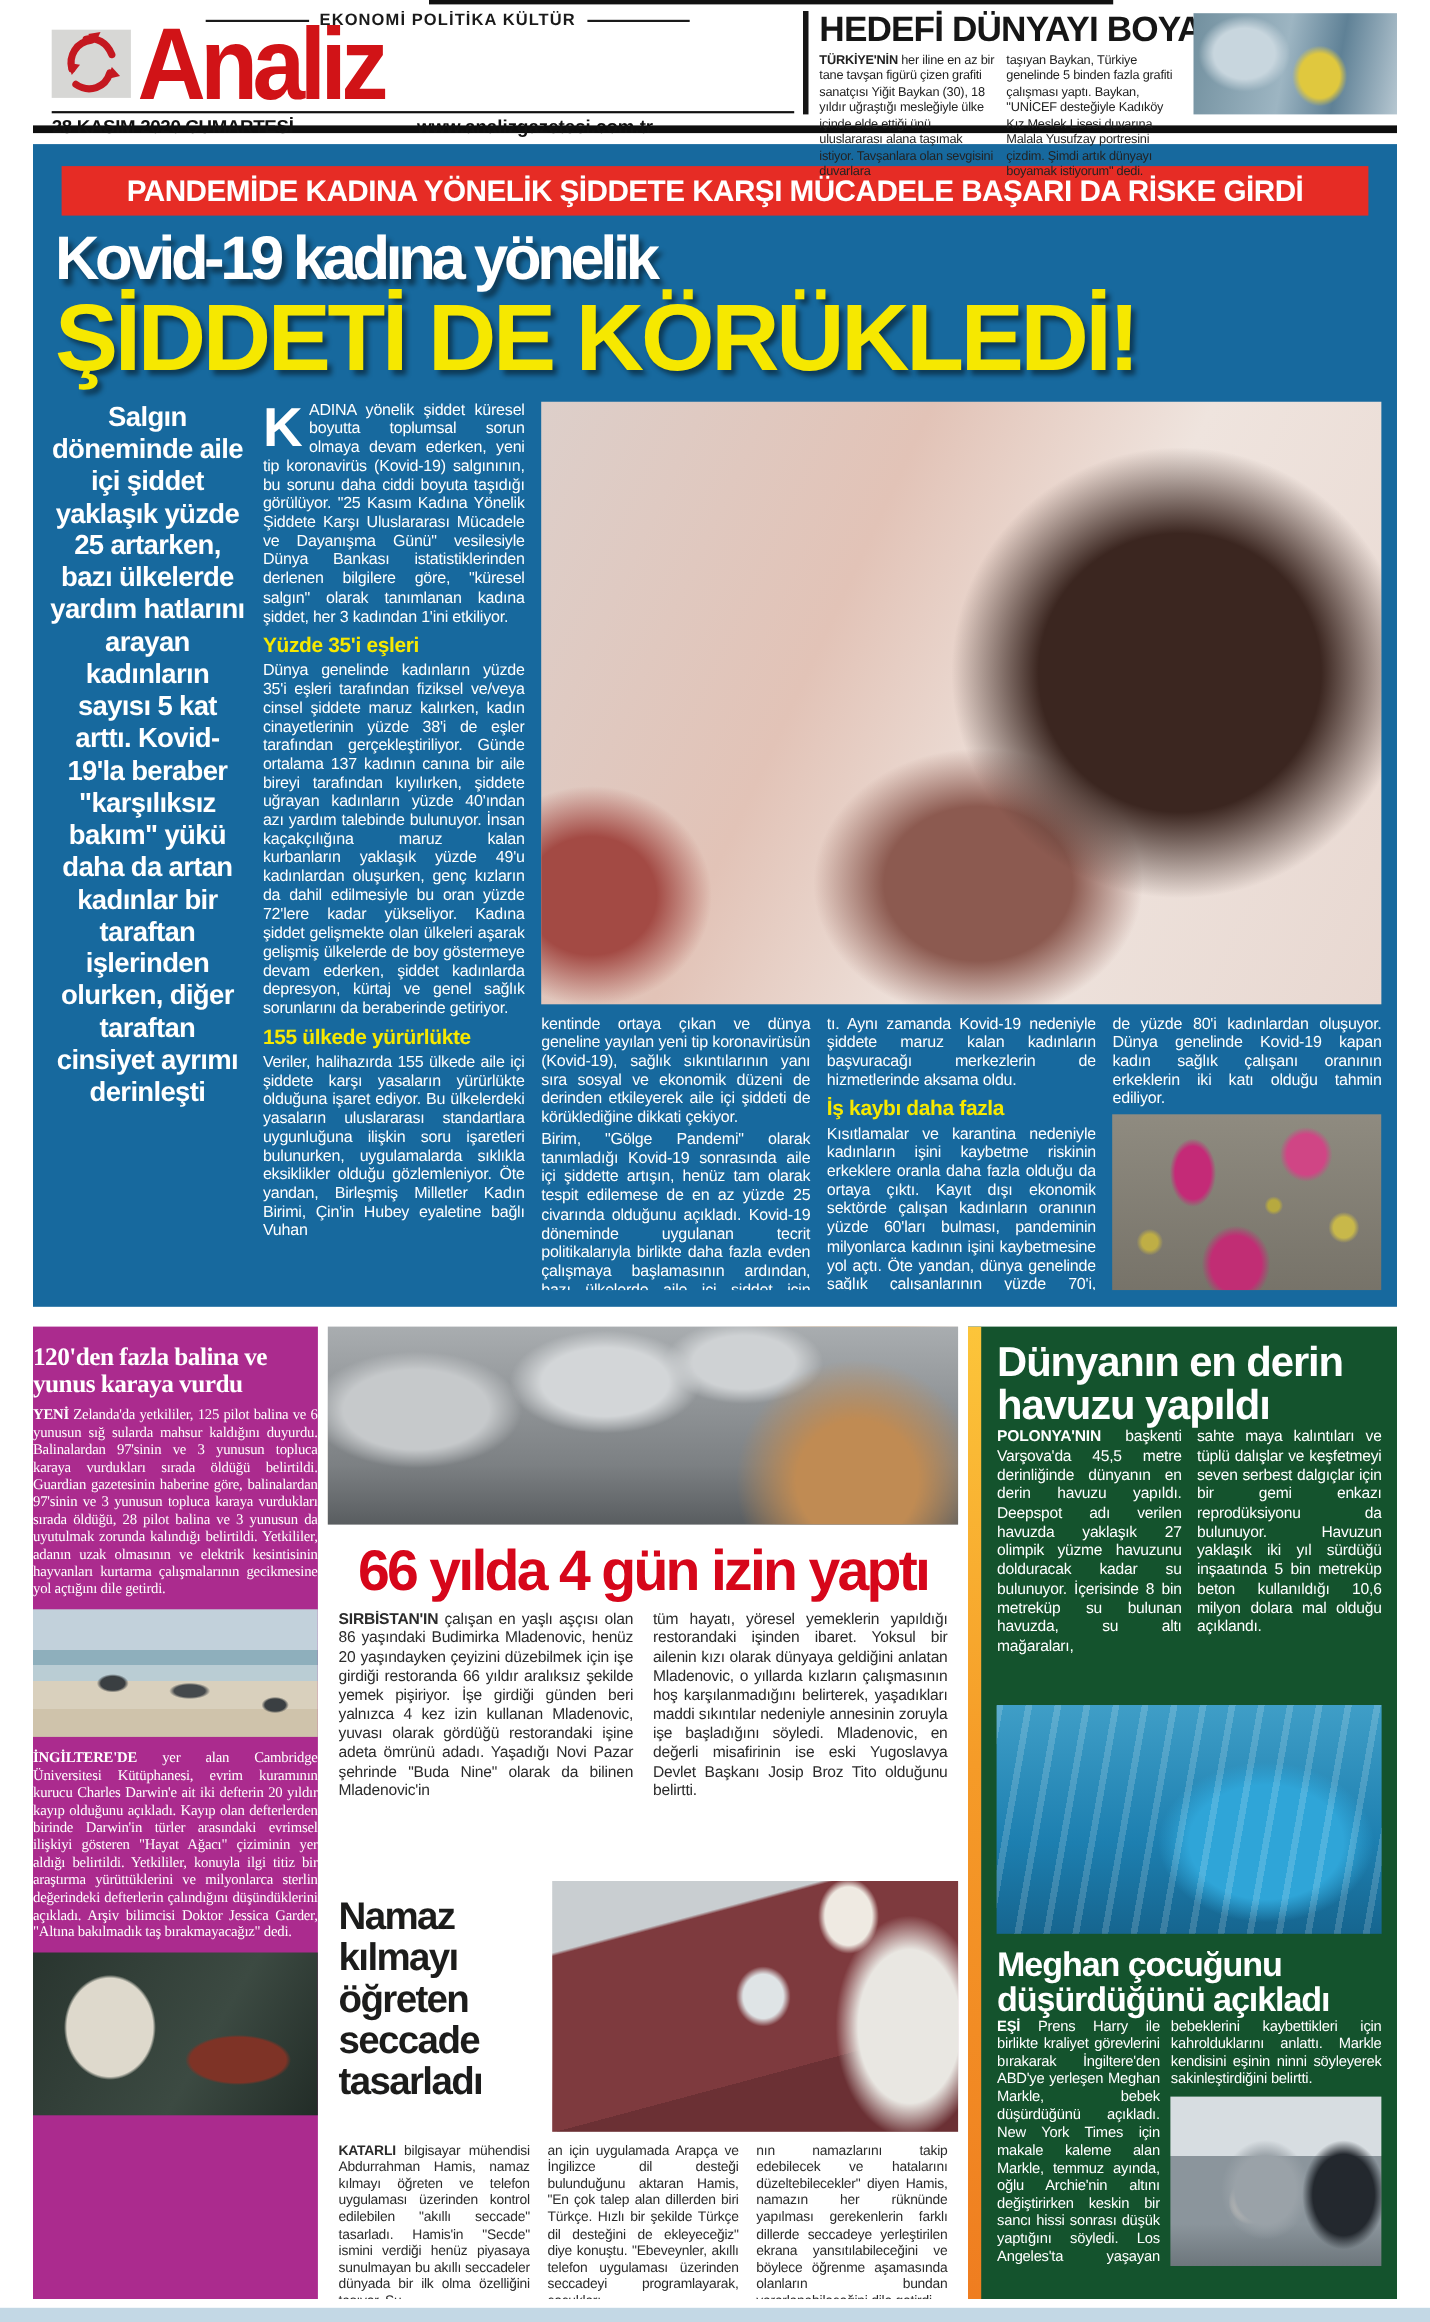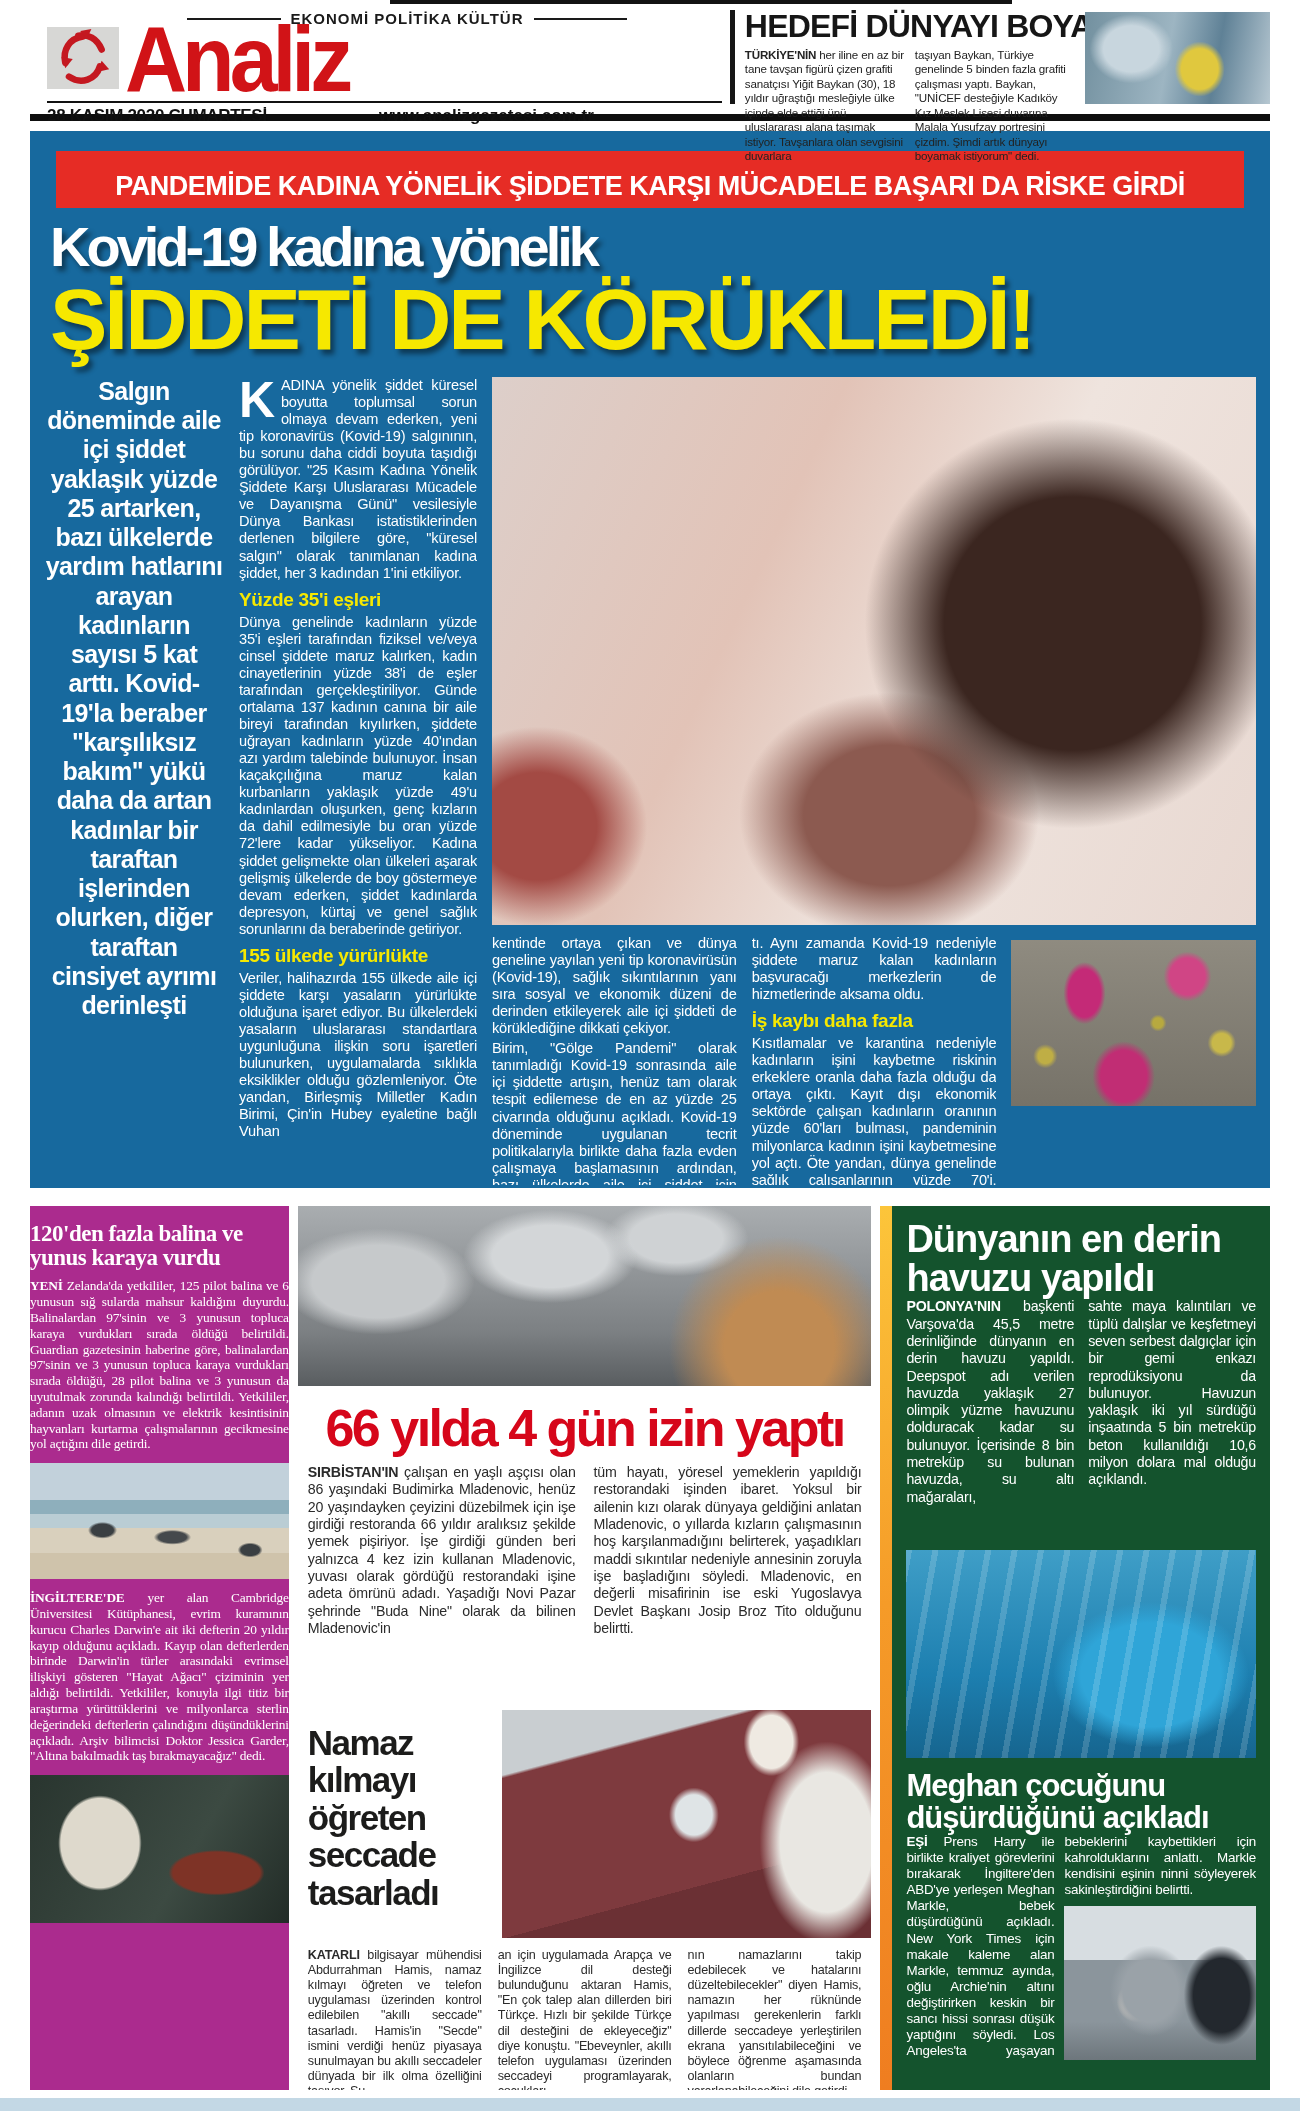--- a/index.html
+++ b/index.html
@@ -29,21 +29,21 @@
   .graffiti-photo{width:192px;height:92px;margin:4px 0 0 10px;
     background:
       radial-gradient(ellipse 18% 40% at 62% 62%,#e0c83e 0 55%,rgba(224,200,62,0) 75%),
       radial-gradient(ellipse 30% 50% at 25% 40%,#c8d6de 0 50%,rgba(200,214,222,0) 75%),
       linear-gradient(100deg,#72909f,#9db5c2 45%,#5f8196 70%,#b6c7d1);}
 
   .black-bar{height:7px;background:#0e0e0e;margin:4px 30px 10px;}
 
   
   .main-box{margin:0 30px;background:#17699e;padding:14px 14px 0;height:1043px;overflow:hidden;}
-  .kicker{background:#e62c25;margin:6px 12px 12px;padding:20px 10px 6px;text-align:center;}
+  .kicker{background:#e62c25;margin:6px 12px 12px;padding:8px 10px 6px;text-align:center;}
   .kicker span{color:#fff;font-weight:800;font-size:27px;letter-spacing:-0.5px;}
   .hl1{margin:4px 0 0 6px;color:#fff;font-size:56px;font-weight:900;letter-spacing:-4px;line-height:.95;
        text-shadow:4px 5px 5px rgba(0,0,0,.45);white-space:nowrap;}
   .hl2{margin:6px 0 0 6px;color:#f6e800;font-size:86px;font-weight:900;letter-spacing:-3px;line-height:.95;
        text-shadow:4px 5px 5px rgba(0,0,0,.45);white-space:nowrap;}
   .ms-body{display:flex;gap:15px;margin-top:16px;color:#fff;height:808px;overflow:hidden;}
   .intro{width:180px;font-size:25px;font-weight:bold;line-height:1.17;text-align:center;letter-spacing:-0.6px;}
   .ms-col1{width:238px;font-size:14.6px;overflow:hidden;}
   .ms-body p{margin:0 0 3px;line-height:1.17;text-align:justify;letter-spacing:-0.2px;}
   .sub{color:#f6e800;font-size:19px;font-weight:bold;margin:7px 0 3px;letter-spacing:-0.3px;}
@@ -209,20 +209,21 @@
           <div class="ms-col">
             <p>kentinde ortaya çıkan ve dünya geneline yayılan yeni tip koronavirüsün (Kovid-19), sağlık sıkıntılarının yanı sıra sosyal ve ekonomik düzeni de derinden etkileyerek aile içi şiddeti de körüklediğine dikkati çekiyor.</p>
             <p>Birim, "Gölge Pandemi" olarak tanımladığı Kovid-19 sonrasında aile içi şiddette artışın, henüz tam olarak tespit edilemese de en az yüzde 25 civarında olduğunu açıkladı. Kovid-19 döneminde uygulanan tecrit politikalarıyla birlikte daha fazla evden çalışmaya başlamasının ardından, bazı ülkelerde aile içi şiddet için bulunan ulusal yardım hatlarına çağrılar 5 kat art-</p>
           </div>
           <div class="ms-col">
             <p>tı. Aynı zamanda Kovid-19 nedeniyle şiddete maruz kalan kadınların başvuracağı merkezlerin de hizmetlerinde aksama oldu.</p>
             <h3 class="sub">İş kaybı daha fazla</h3>
             <p>Kısıtlamalar ve karantina nedeniyle kadınların işini kaybetme riskinin erkeklere oranla daha fazla olduğu da ortaya çıktı. Kayıt dışı ekonomik sektörde çalışan kadınların oranının yüzde 60'ları bulması, pandeminin milyonlarca kadının işini kaybetmesine yol açtı. Öte yandan, dünya genelinde sağlık çalışanlarının yüzde 70'i, hemşirelerin</p>
           </div>
           <div class="ms-col">
+            <p>de yüzde 80'i kadınlardan oluşuyor. Dünya genelinde Kovid-19 kapan kadın sağlık çalışanı oranının erkeklerin iki katı olduğu tahmin ediliyor.</p>
             <div class="shoes-photo photo"></div>
           </div>
         </div>
       </div>
     </div>
   </section>
 
   <section class="bottom">
 
     <aside class="rail-left">

